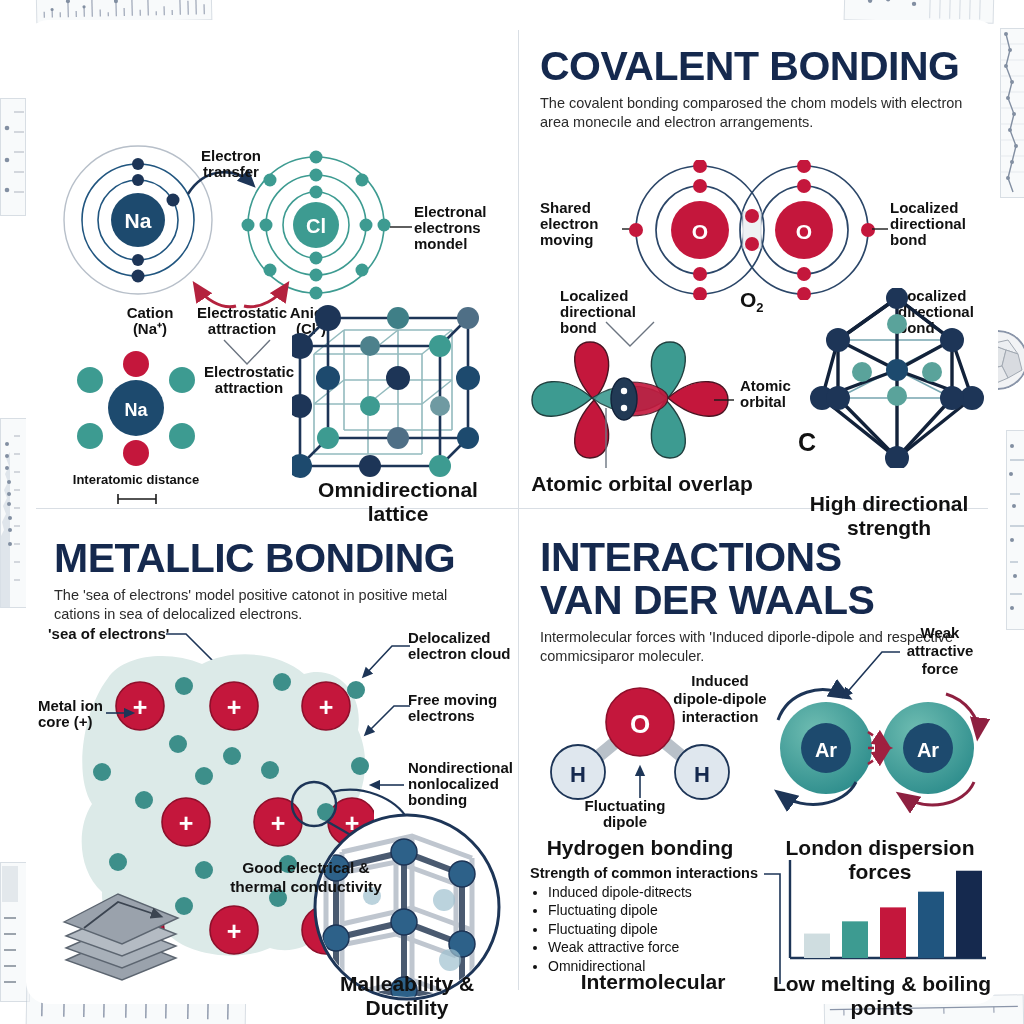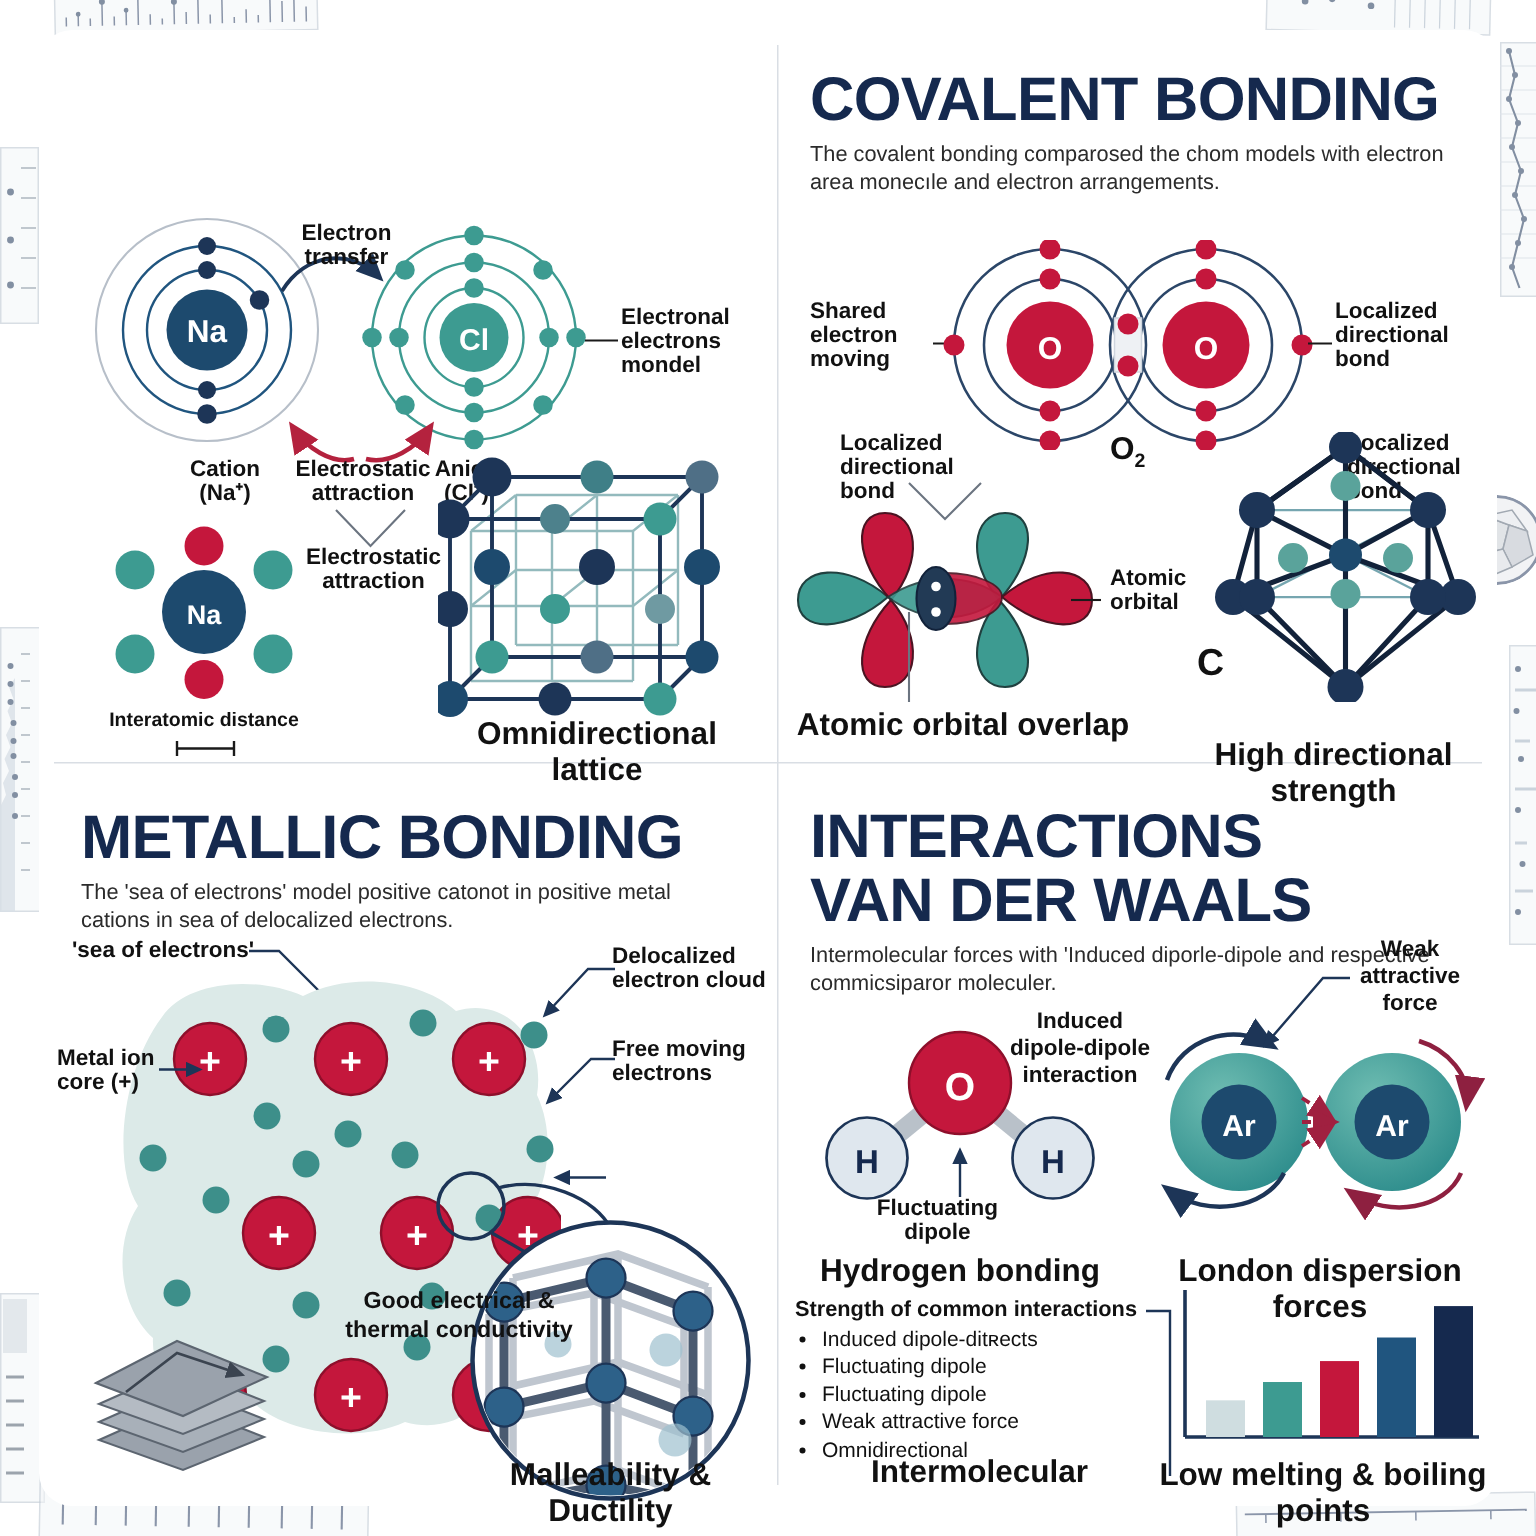--- a/index.html
+++ b/index.html
@@ -692,20 +692,25 @@
       <svg width="52" height="40" viewBox="0 0 52 40">
         <defs>
             <marker id="ar6" markerWidth="8" markerHeight="8" refX="5" refY="3.2" orient="auto">
           <path d="M0,0 L7,3.2 L0,6.4 Z" fill="#1d3557"></path>
             </marker>
           </defs>
         <path d="M50 4 L34 4 L6 32" fill="none" stroke="#1d3557" stroke-width="1.6" marker-end="url(#ar6)"></path>
       </svg>
     </div>
 
+    <div class="lbl" style="left:382px;top:248px;width:112px;">
+      <span>Nondirectional</span><br>
+      <span>nonlocalized</span><br>
+      <span>bonding</span>
+    </div>
     <div class="dg" style="left:338px;top:268px;">
       <svg width="42" height="10" viewBox="0 0 42 10">
         <defs>
             <marker id="ar7" markerWidth="8" markerHeight="8" refX="5" refY="3.2" orient="auto">
           <path d="M0,0 L7,3.2 L0,6.4 Z" fill="#1d3557"></path>
             </marker>
           </defs>
         <line x1="40" y1="5" x2="8" y2="5" stroke="#1d3557" stroke-width="1.6" marker-end="url(#ar7)"></line>
       </svg>
     </div>

